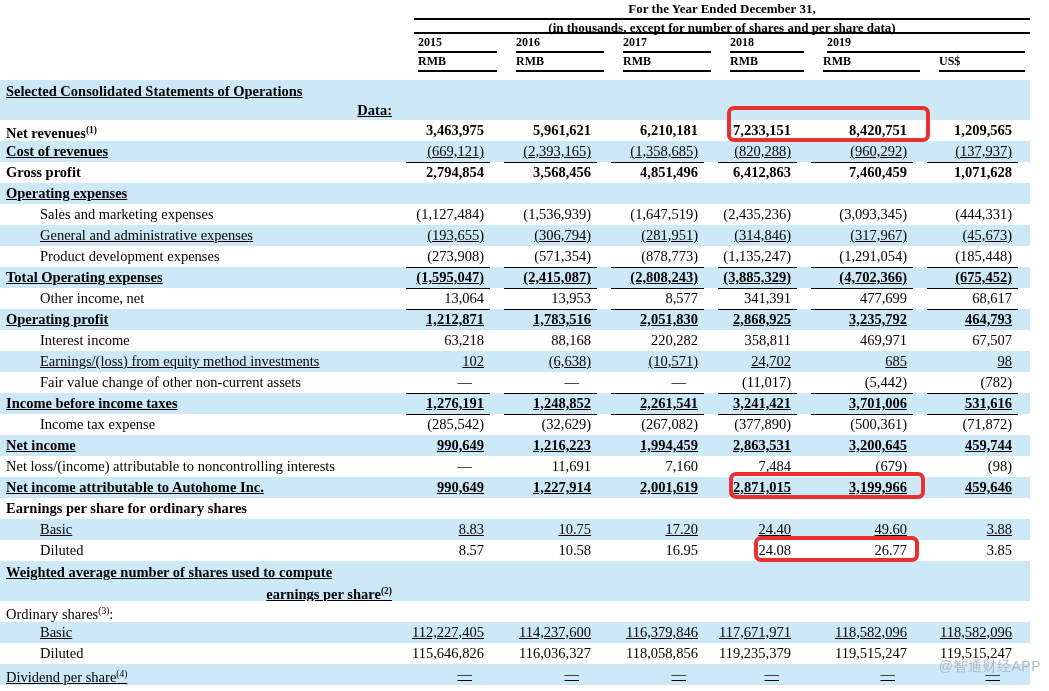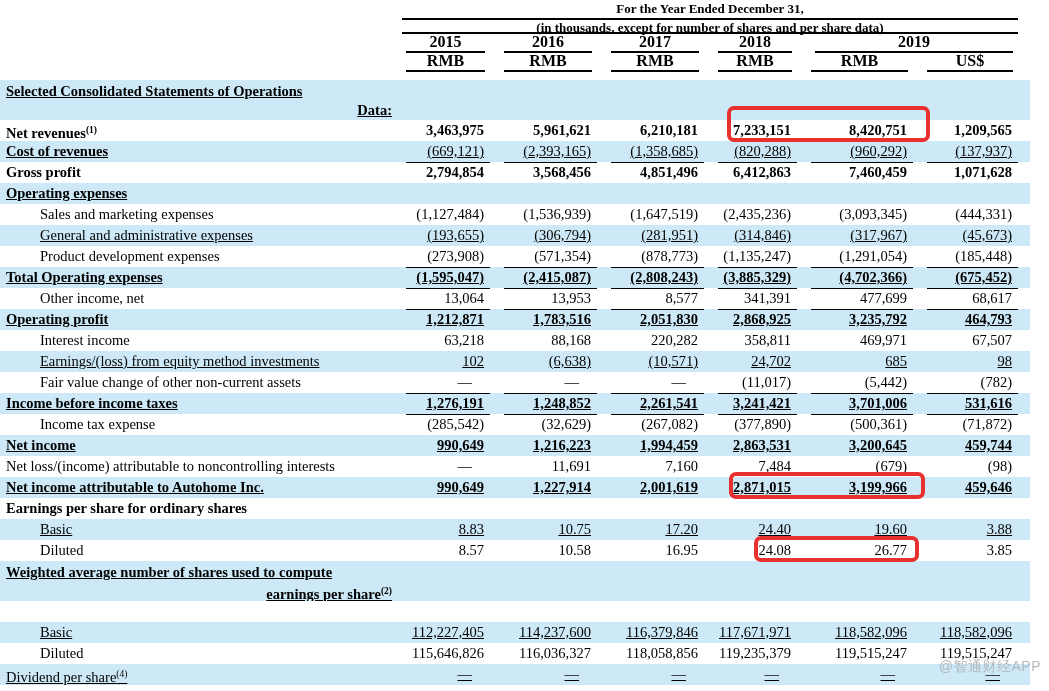--- a/index.html
+++ b/index.html
@@ -1,25 +1,25 @@
 <!DOCTYPE html>
 <html style="--stripe: #cde9f7; --hl: #e8312e; --wm: #a9b0b6;"><head>
 <meta charset="utf-8">
 <style>
   html,body{margin:0;padding:0;background:#fff;}
   .page{position:relative;width:1049px;height:691px;background:#fff;overflow:hidden;
         font-family:"Liberation Serif","DejaVu Serif",serif;color:#000;}
   *{box-sizing:border-box;}
   .grid-row{display:grid;grid-template-columns:392px 98px 107px 107px 93px 116px 105px;width:1030px;}
   
-  .hdr{position:absolute;top:0;left:0;}
+  .hdr{position:absolute;top:0;left:12px;}
   .hcellspan{grid-column:2 / span 6;text-align:center;font-weight:bold;font-size:13px;
              height:20px;line-height:18px;border-bottom:2px solid #000;margin-left:10px;white-space:nowrap;}
   .h-sub{height:14px;line-height:16px;}
-  .hcell{text-align:center;font-weight:bold;font-size:16px;height:19px;line-height:16px;
+  .hcell{text-align:left;font-weight:bold;font-size:12px;height:19px;line-height:16px;
          border-bottom:2px solid #000;margin:0 5px 0 14px;white-space:nowrap;}
   
   .tbody{position:absolute;top:80px;left:0;}
   .t-row{height:21px;line-height:21px;font-size:14.5px;}
   .t-row.double{height:40px;line-height:19px;padding-top:2px;}
   .stripe{background:var(--stripe);text-decoration:underline;}
   .lcell{padding-left:6px;white-space:nowrap;overflow:hidden;}
   .bold{font-weight:bold;}
   .line1.ind{padding-left:34px;}
   .line2{padding-left:19px;text-align:right;}
@@ -286,21 +286,21 @@
         <div class="vcell"></div>
       </div>
       <div class="grid-row t-row stripe">
         <div class="lcell">
           <div class="line1 ind">Basic</div>
         </div>
         <div class="vcell">8.83</div>
         <div class="vcell">10.75</div>
         <div class="vcell">17.20</div>
         <div class="vcell">24.40</div>
-        <div class="vcell">19.60</div>
+        <div class="vcell">49.60</div>
         <div class="vcell">3.88</div>
       </div>
       <div class="grid-row t-row">
         <div class="lcell">
           <div class="line1 ind">Diluted</div>
         </div>
         <div class="vcell">8.57</div>
         <div class="vcell">10.58</div>
         <div class="vcell">16.95</div>
         <div class="vcell">24.08</div>
@@ -313,20 +313,23 @@
           <div class="line2">earnings per share<span class="sup">(2)</span></div>
         </div>
         <div class="vcell"></div>
         <div class="vcell"></div>
         <div class="vcell"></div>
         <div class="vcell"></div>
         <div class="vcell"></div>
         <div class="vcell"></div>
       </div>
       <div class="grid-row t-row">
+        <div class="lcell">
+          <div class="line1">Ordinary shares<span class="sup">(3)</span>:</div>
+        </div>
         <div class="vcell"></div>
         <div class="vcell"></div>
         <div class="vcell"></div>
         <div class="vcell"></div>
         <div class="vcell"></div>
         <div class="vcell"></div>
       </div>
       <div class="grid-row t-row stripe">
         <div class="lcell">
           <div class="line1 ind">Basic</div>

